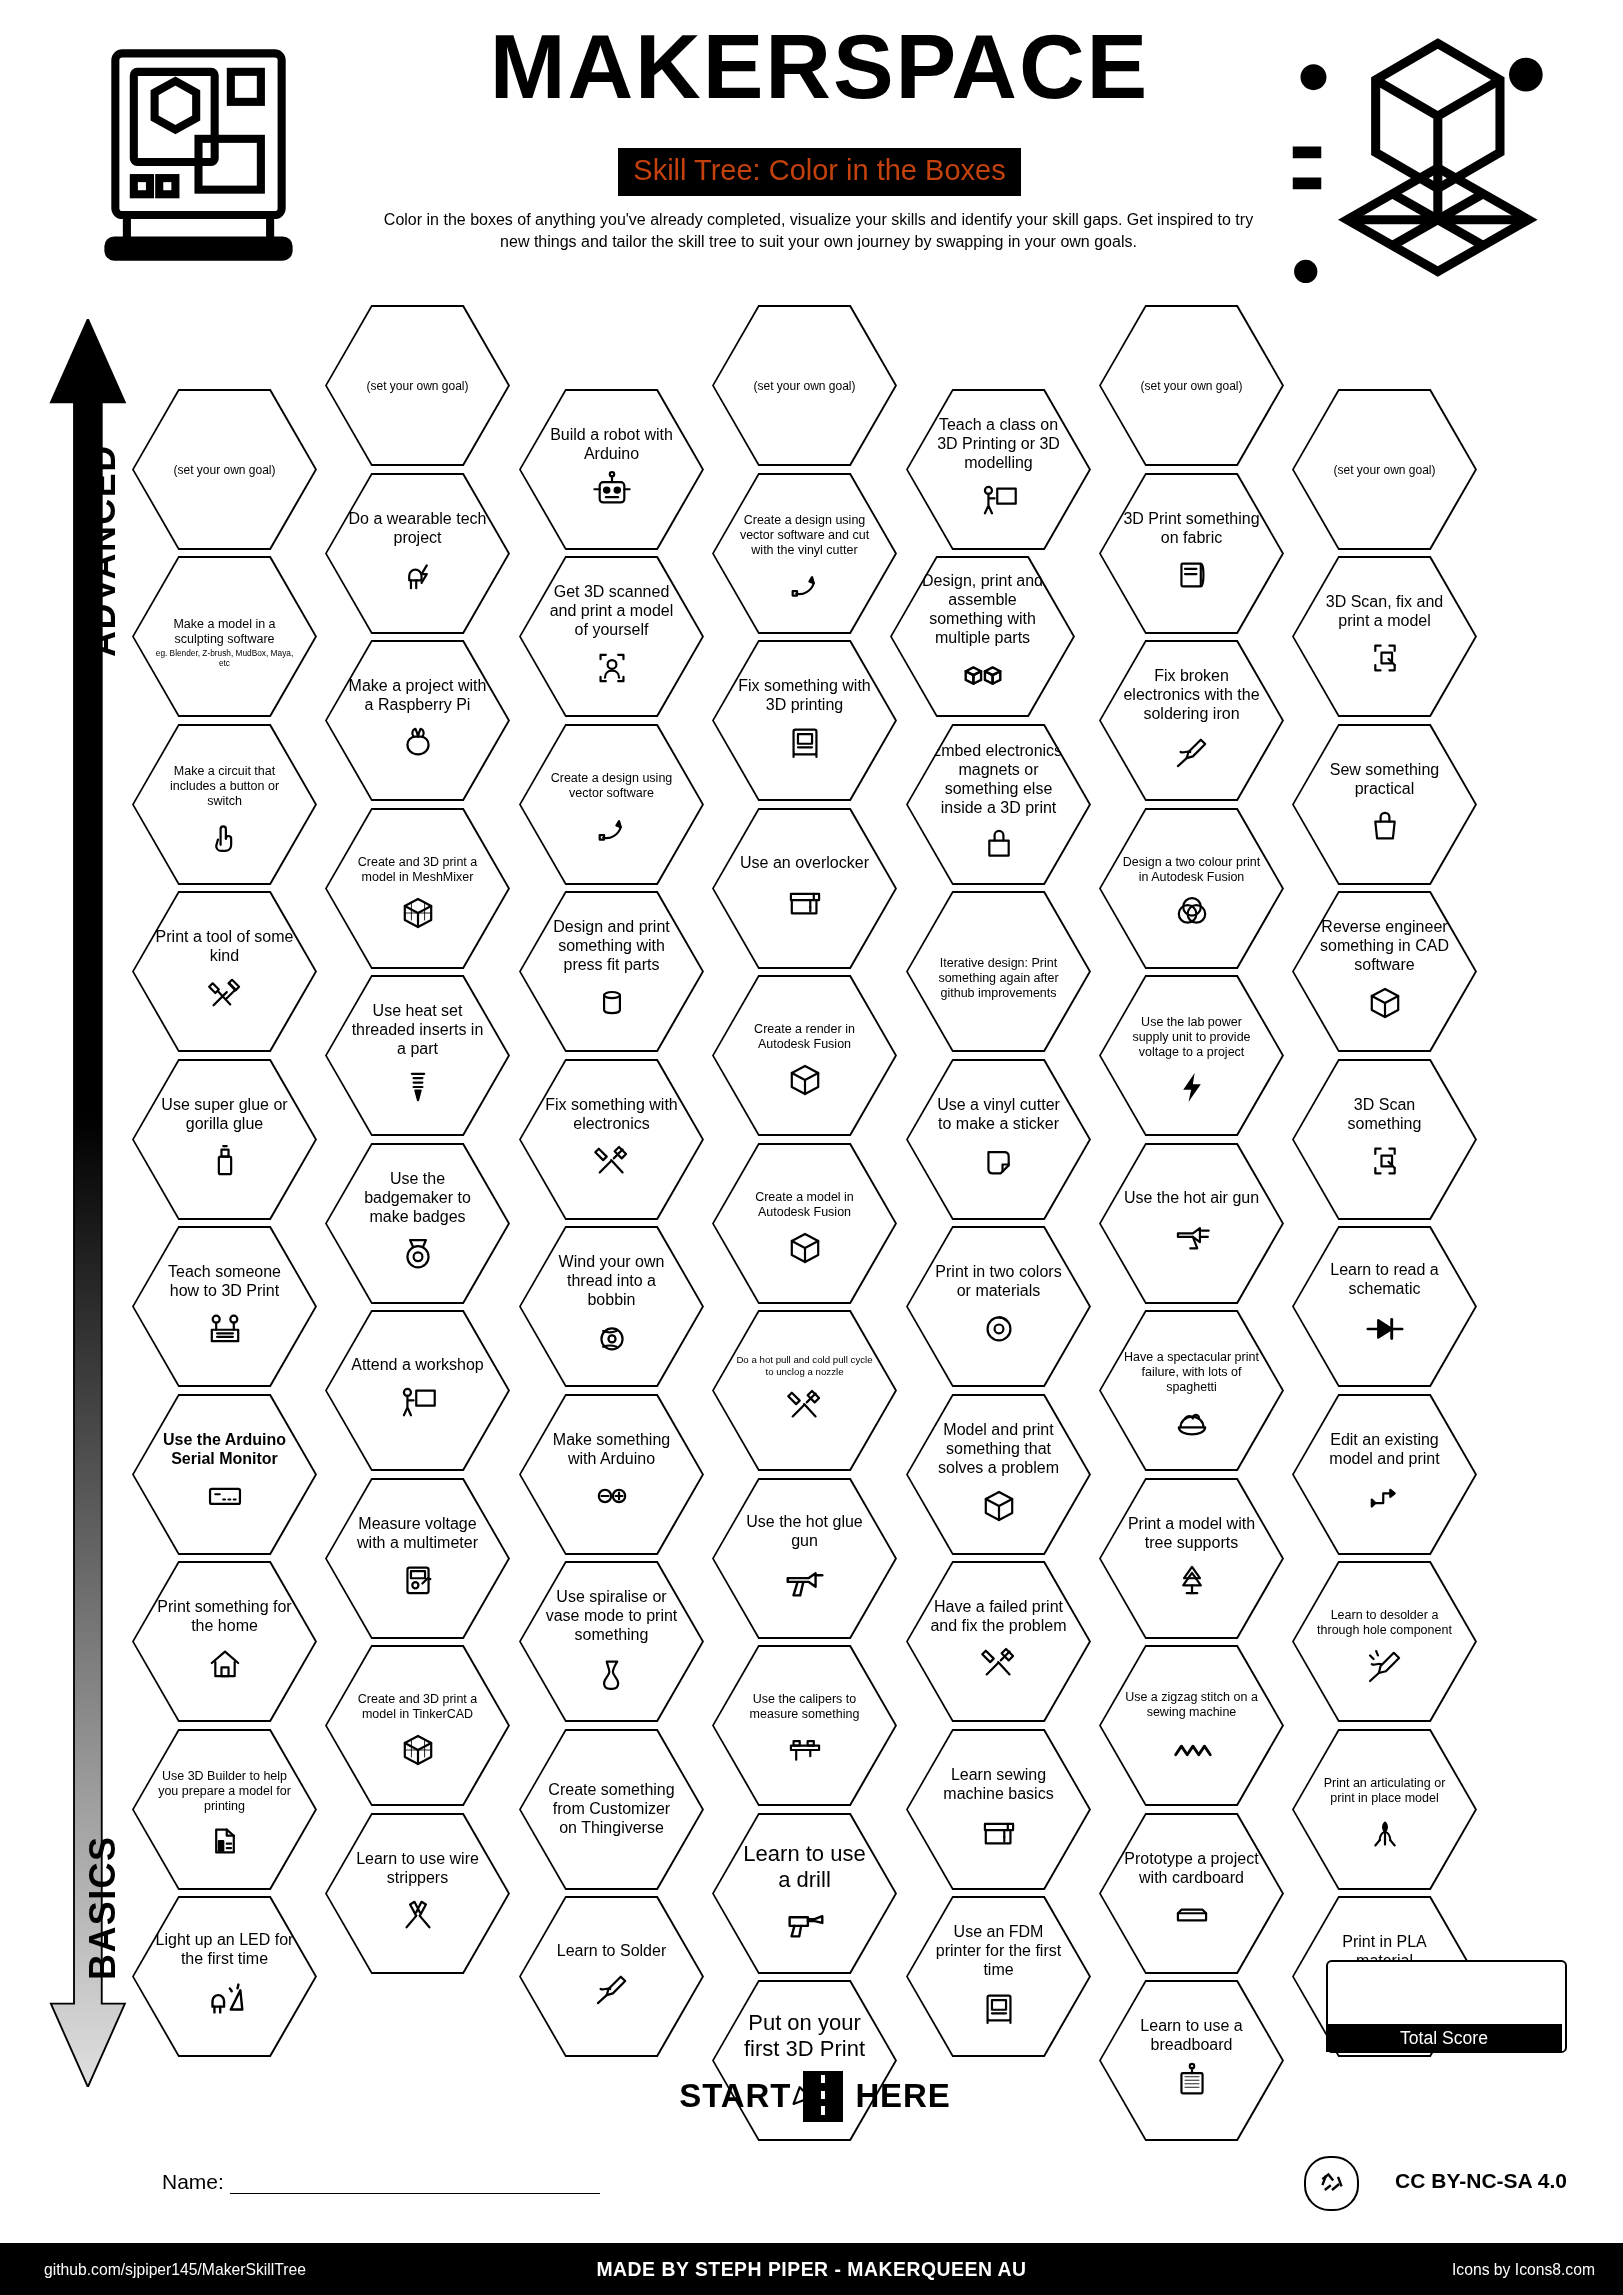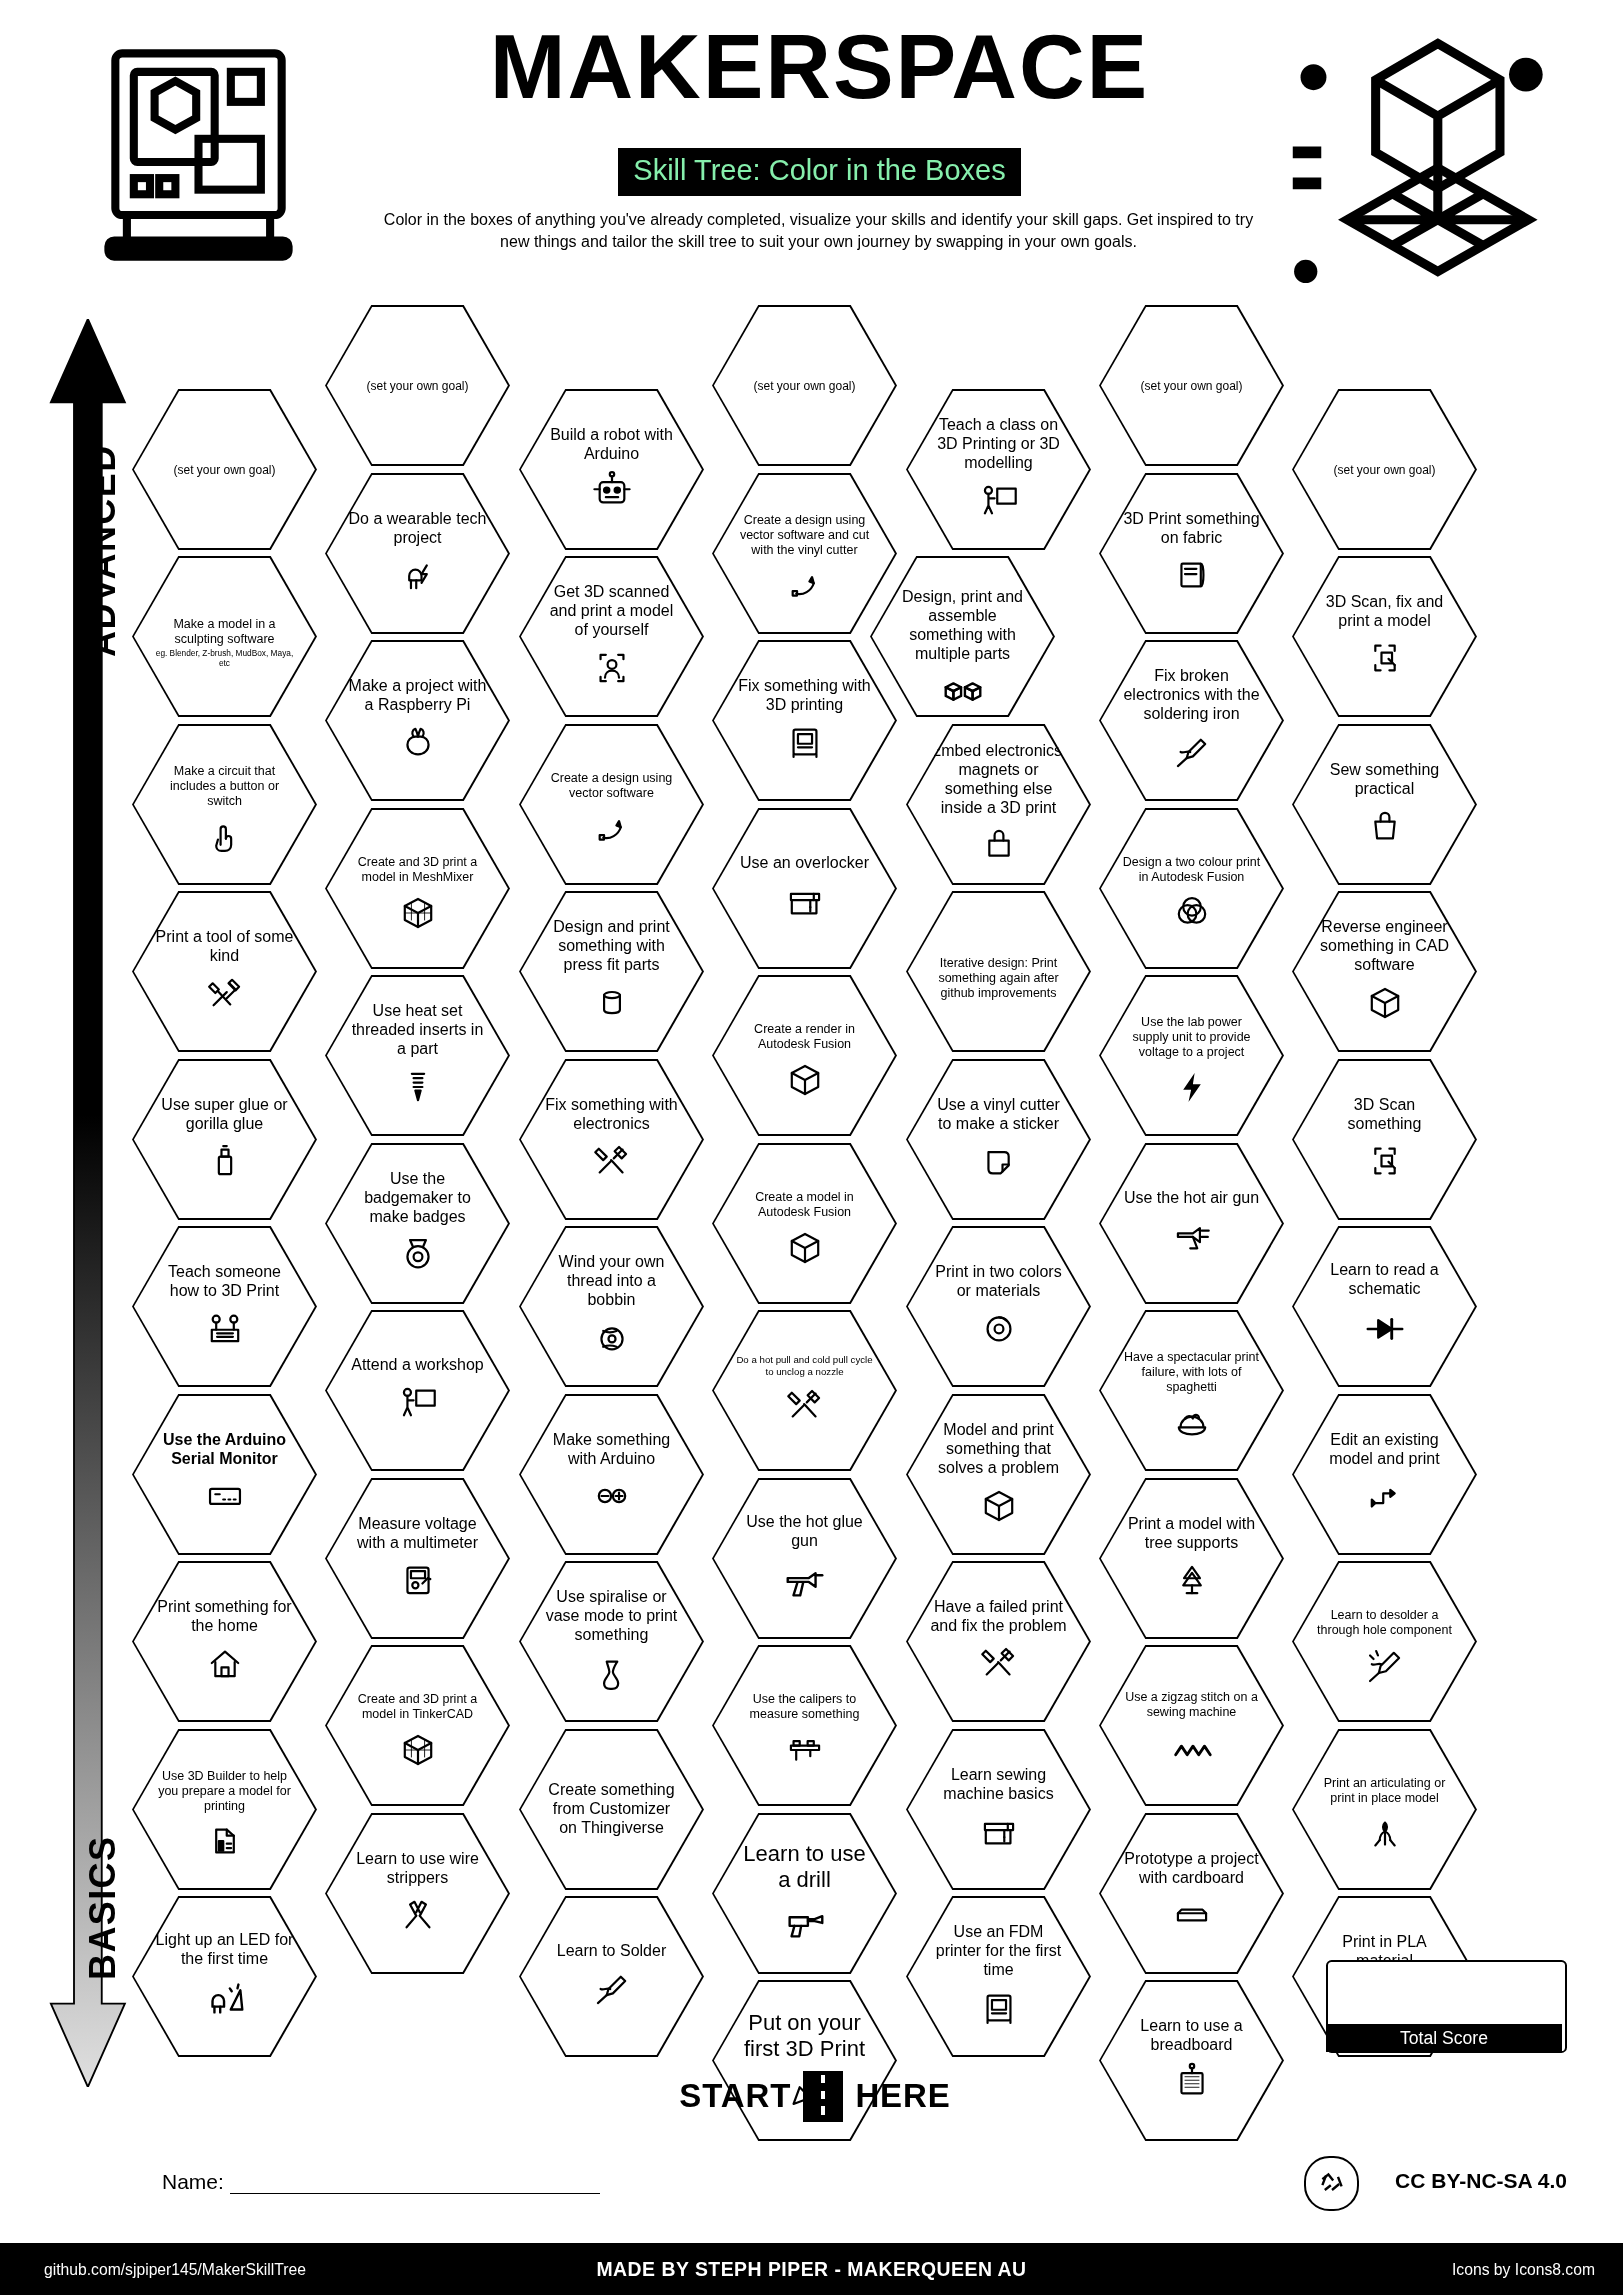--- a/index.html
+++ b/index.html
@@ -14,21 +14,21 @@
   .logo-left{position:absolute;left:83px;top:21px;width:231px;height:268px;}
   .logo-right{position:absolute;right:79px;top:28px;width:259px;height:259px;}
 
   .title{
     position:absolute;left:403px;top:21px;width:833px;
     text-align:center;font-weight:bold;font-size:91px;letter-spacing:1.9px;
     line-height:1.0;
   }
   .subtitle-wrap{position:absolute;left:403px;top:148px;width:833px;text-align:center;}
   .subtitle{
-    display:inline-block;background:#000;color:#86efac;
+    display:inline-block;background:#000;color:#c2410c;
     font-size:29px;padding:6px 15.7px 8.8px 15.7px;font-weight:normal;
   }
   .intro{
     position:absolute;left:379px;top:209px;width:879px;text-align:center;
     font-size:16px;line-height:1.38;
   }
 
   
   .axis{position:absolute;left:37px;top:319px;width:111px;height:1768px;}
   .axis-label{
@@ -671,21 +671,21 @@
         <div class="hex-label">Teach a class on 3D Printing or 3D modelling</div>
         <div class="hex-icon">
           <svg viewBox="0 0 100 100" width="44" height="44" fill="none" stroke="#000" stroke-width="5" stroke-linecap="round" stroke-linejoin="round">
             <rect x="46" y="22" width="42" height="34"></rect>
             <circle cx="26" cy="26" r="8"></circle>
             <path d="M26 34v26M26 44h14M26 60l-8 18M26 60l8 18"></path>
           </svg>
         </div>
       </div>
     </div>
-    <div class="hex" style="left: 870px; top: 556px; justify-content: flex-end;">
+    <div class="hex" style="left: 890px; top: 556px;">
       <div class="hex-inner"></div>
       <div class="hex-content">
         <div class="hex-label">Design, print and assemble something with multiple parts</div>
         <div class="hex-icon">
           <svg viewBox="0 0 100 100" width="48" height="48" fill="none" stroke="#000" stroke-width="5" stroke-linecap="round" stroke-linejoin="round">
             <path d="M14 38l16 8v18l-16-8z"></path>
             <path d="M14 38l16-8 16 8-16 8z"></path>
             <path d="M46 38v18l-16 8V46z"></path>
             <path d="M54 38l16 8v18l-16-8z"></path>
             <path d="M54 38l16-8 16 8-16 8z"></path>

